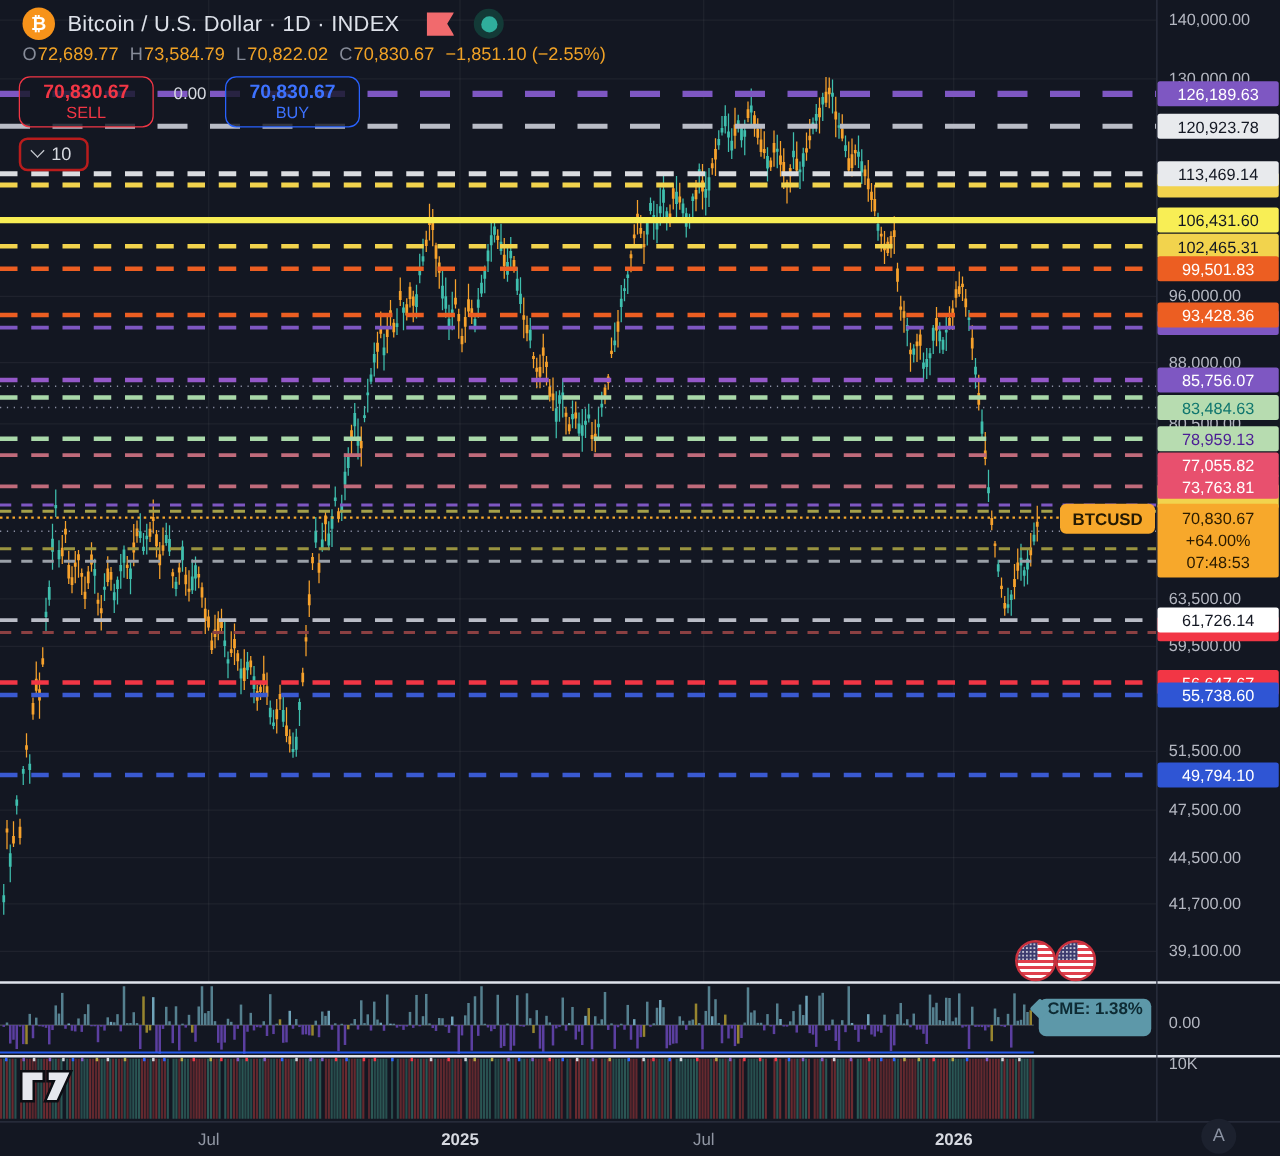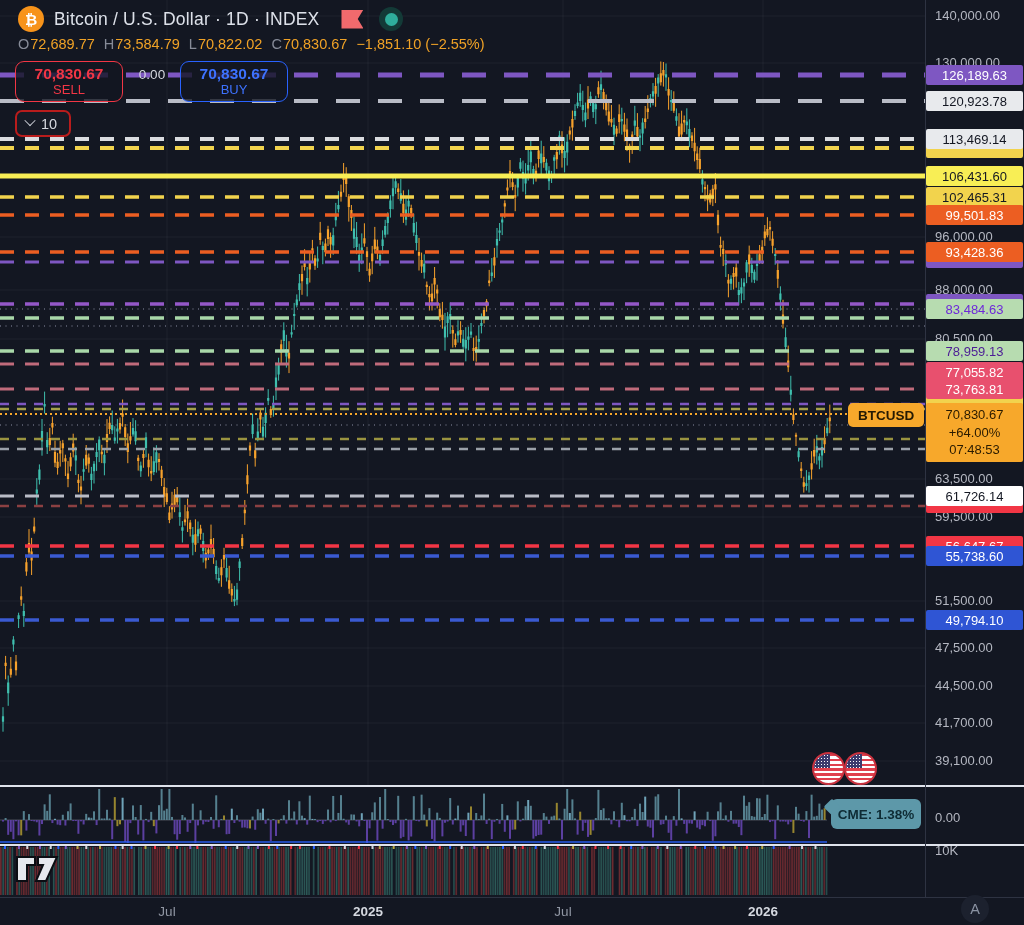--- a/index.html
+++ b/index.html
@@ -45,21 +45,21 @@
   .axis-badge{position:absolute;left:0;width:97px;height:20px;border-radius:2px;
               display:flex;align-items:center;justify-content:center;font-weight:500;}
   .price-badge{position:absolute;left:0;width:97px;border-radius:2px;display:flex;
                flex-direction:column;align-items:center;justify-content:center;
                font-weight:500;line-height:1.38;z-index:3;}
   
   .btcusd-tag{position:absolute;left:848px;top:403px;height:24px;padding:0 10px;background:#f7a82b;
               color:#21170233;color:#251a03;font-weight:bold;font-size:13.5px;border-radius:5px;
               display:flex;align-items:center;z-index:11;cursor:pointer;}
   .cme-tip{position:absolute;left:831px;top:799px;width:90px;height:30px;background:#5d98a9;
-           border-radius:6px;display:flex;align-items:center;justify-content:center;
+           border-radius:6px;display:flex;align-items:flex-start;justify-content:center;
            color:#0e2b34;font-size:13.5px;font-weight:600;z-index:15;}
   .cme-tip:before{content:"";position:absolute;left:-5px;top:2px;width:12px;height:12px;
            background:#5d98a9;transform:rotate(45deg);border-radius:2px;}
   .usflag{position:absolute;width:33px;height:33px;border-radius:50%;border:2.5px solid #c9313e;
           overflow:hidden;background:repeating-linear-gradient(180deg,#e0404d 0 2.4px,#ffffff 2.4px 4.8px);
           z-index:15;cursor:pointer;}
   .usflag i{position:absolute;left:0;top:0;width:55%;height:48%;background:#3c3b6e;display:block;
           background-image:radial-gradient(#fff .5px,transparent .6px);background-size:3px 3px;}
   .tv-logo{position:absolute;left:14px;top:851px;z-index:15;}
   .a-btn{position:absolute;left:961px;top:895px;width:28px;height:28px;border-radius:50%;
@@ -881,21 +881,21 @@
       <div class="axis-badge" style="top: 65px; background: rgb(126, 87, 194); color: rgb(255, 255, 255); z-index: 2;">126,189.63</div>
       <div class="axis-badge" style="top: 91px; background: rgb(232, 234, 237); color: rgb(19, 23, 34); z-index: 2;">120,923.78</div>
       <div class="axis-badge" style="top: 129px; background: rgb(232, 234, 237); color: rgb(19, 23, 34); z-index: 2;">113,469.14</div>
       <div class="axis-badge" style="top: 138px; background: rgb(242, 211, 77); color: rgb(19, 23, 34); z-index: 1;"></div>
       <div class="axis-badge" style="top: 166px; background: rgb(248, 238, 85); color: rgb(19, 23, 34); z-index: 2;">106,431.60</div>
       <div class="axis-badge" style="top: 187px; background: rgb(242, 211, 77); color: rgb(19, 23, 34); z-index: 2;">102,465.31</div>
       <div class="axis-badge" style="top: 205px; background: rgb(236, 94, 34); color: rgb(255, 255, 255); z-index: 2;">99,501.83</div>
       <div class="axis-badge" style="top: 242px; background: rgb(236, 94, 34); color: rgb(255, 255, 255); z-index: 2;">93,428.36</div>
       <div class="axis-badge" style="top: 248px; background: rgb(126, 87, 194); color: rgb(255, 255, 255); z-index: 1;"></div>
       <div class="axis-badge" style="top: 294px; background: rgb(126, 87, 194); color: rgb(255, 255, 255); z-index: 2;">85,756.07</div>
-      <div class="axis-badge" style="top: 299px; background: rgb(183, 220, 176); color: #6d28d9; z-index: 2;">83,484.63</div>
+      <div class="axis-badge" style="top: 316px; background: rgb(183, 220, 176); color: #0f766e; z-index: 2;">83,484.63</div>
       <div class="axis-badge" style="top: 341px; background: rgb(183, 220, 176); color: #4c1d95; z-index: 2;">78,959.13</div>
       <div class="axis-badge" style="top: 362px; background: rgb(232, 80, 110); color: #ffffff; z-index: 1;">77,055.82</div>
       <div class="axis-badge" style="top: 379px; background: rgb(232, 80, 110); color: rgb(255, 255, 255); z-index: 2;">73,763.81</div>
       <div class="axis-badge" style="top: 387px; background: rgb(242, 211, 77); color: rgb(19, 23, 34); z-index: 1;"></div>
       <div class="axis-badge" style="top: 486px; background: rgb(255, 255, 255); color: rgb(19, 23, 34); z-index: 2;">61,726.14</div>
       <div class="axis-badge" style="top: 493px; background: rgb(242, 54, 69); color: rgb(255, 255, 255); z-index: 1;"></div>
       <div class="axis-badge" style="top: 536px; background: rgb(242, 54, 69); color: rgb(255, 255, 255); z-index: 2;">56,647.67</div>
       <div class="axis-badge" style="top: 546px; background: rgb(47, 85, 212); color: rgb(255, 255, 255); z-index: 2;">55,738.60</div>
       <div class="axis-badge" style="top: 610px; background: rgb(47, 85, 212); color: rgb(255, 255, 255); z-index: 2;">49,794.10</div>
       <div class="price-badge" style="top: 403px; height: 59px; background: rgb(247, 168, 43); color: rgb(42, 27, 0); font-size: 13px;">

